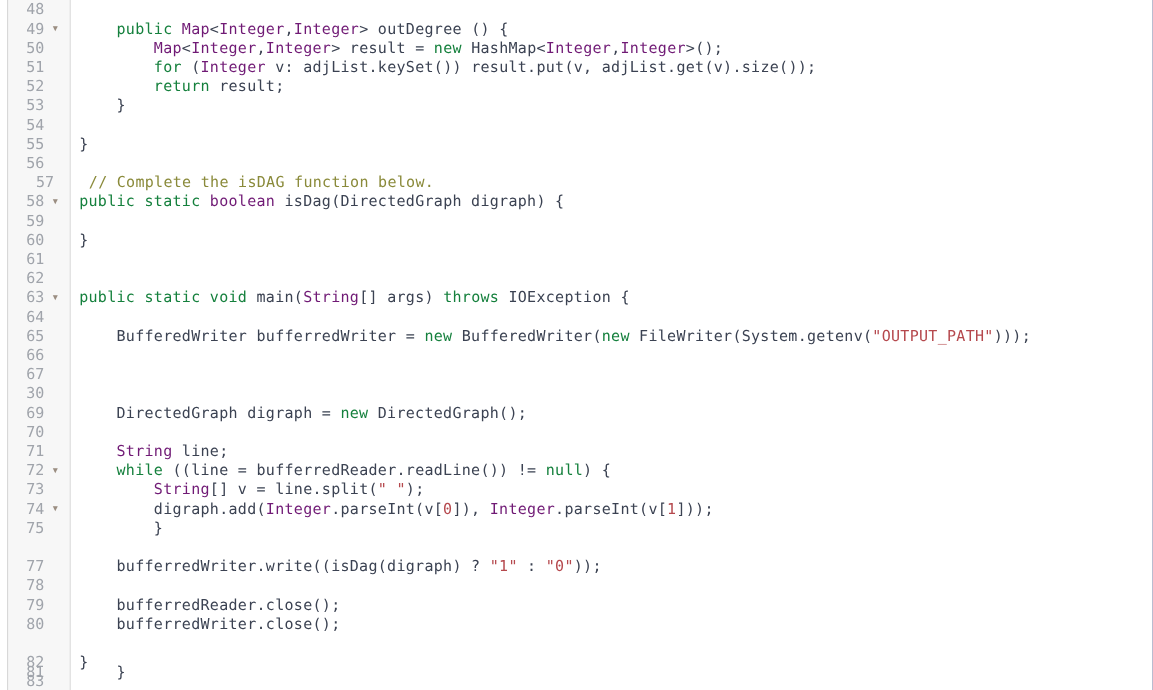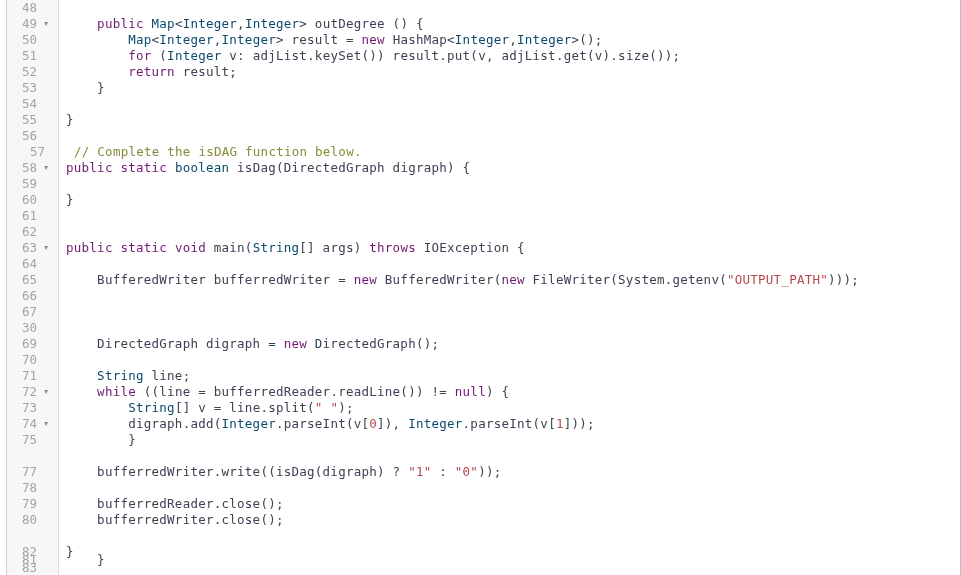--- a/index.html
+++ b/index.html
@@ -99,22 +99,22 @@
     top: 0;
     white-space: pre;
     color: #3b4252;
     font-size: 12.5px;
     line-height: 16px;
     font-family: "DejaVu Sans Mono", "Liberation Mono", monospace;
     letter-spacing: 0.02em;
   }
 
   
-  .t-kw   { color: #701a75; }   
-  .t-type { color: #0c4a6e; }   
+  .t-kw   { color: #15803d; }   
+  .t-type { color: #701a75; }   
   .t-str  { color: #b5484d; }   
   .t-cmt  { color: #8a8a3a; }   
   .t-pln  { color: #3b4252; }   
   .t-num  { color: #b5484d; }
 </style>
 </head>
 <body>
 
 <div id="editor">
 

